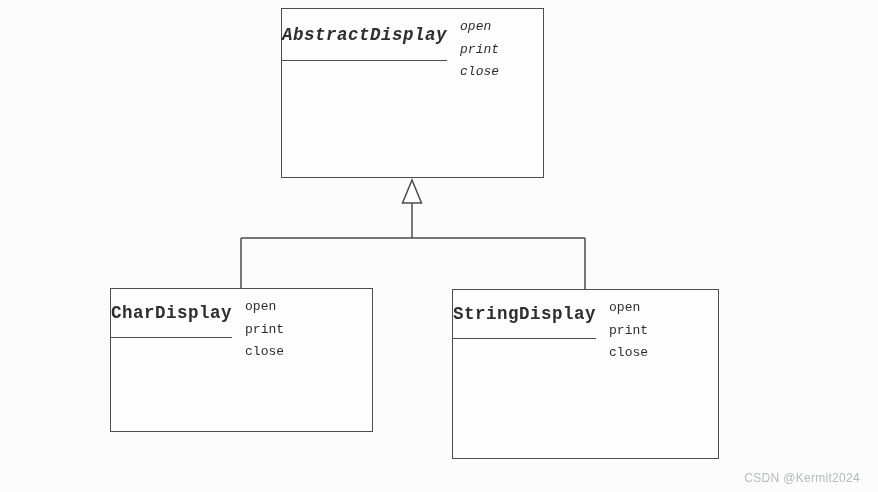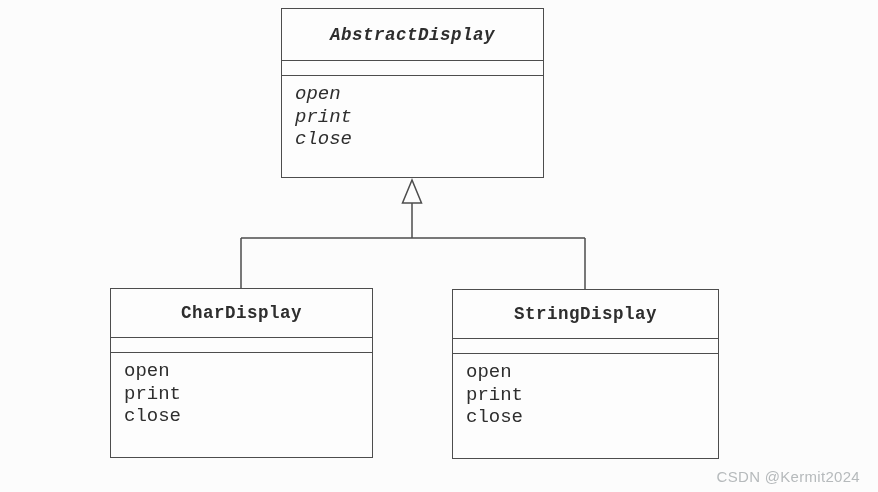--- a/index.html
+++ b/index.html
@@ -17,69 +17,69 @@
     color: #2e2e2e;
   }
 
   
   .class-box {
     position: absolute;
     border: 1.6px solid #4d4d4d;
     background: #fdfdfd;
     box-sizing: border-box;
     display: flex;
-    flex-direction: column;
+    flex-direction: row;
   }
   .compartment { box-sizing: border-box; }
   .compartment.title {
     border-bottom: 1.4px solid #4d4d4d;
     display: flex;
     align-items: center;
     justify-content: center;
     font-weight: bold;
     font-size: 17.5px;
     letter-spacing: 0.5px;
   }
   .compartment.attrs {
     height: 15px;
     border-bottom: 1.4px solid #4d4d4d;
   }
   .compartment.methods {
     flex: 1;
     padding: 7px 0 0 13px;
-    font-size: 19px;
+    font-size: 13px;
   }
   .method {
     line-height: 22.5px;
     white-space: pre;
   }
   .method.abstract { font-style: italic; }
   .title-text.abstract { font-style: italic; }
 
   #box-abstract { left: 281px; top: 8px;   width: 263px; height: 170px; }
   #box-abstract .title { height: 52px; }
-  #box-char     { left: 110px; top: 288px; width: 263px; height: 170px; }
+  #box-char     { left: 110px; top: 288px; width: 263px; height: 144px; }
   #box-char .title { height: 49px; }
   #box-string   { left: 452px; top: 289px; width: 267px; height: 170px; }
   #box-string .title { height: 49px; }
 
   
   .connector-svg {
     position: absolute;
     left: 0; top: 0;
     pointer-events: none;
   }
 
   
   .watermark {
     position: absolute;
     right: 18px;
     bottom: 7px;
     font-family: "Liberation Sans", sans-serif;
-    font-size: 15px;
+    font-size: 12px;
     color: #b6babc;
     letter-spacing: 0.3px;
   }
 </style>
 </head>
 <body>
 
 <div class="canvas">
 
   <svg class="connector-svg" width="878" height="492" viewBox="0 0 878 492">

